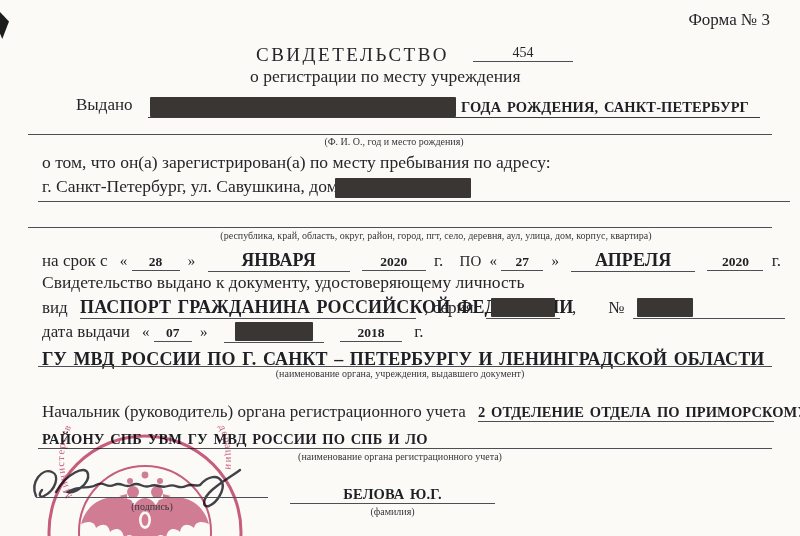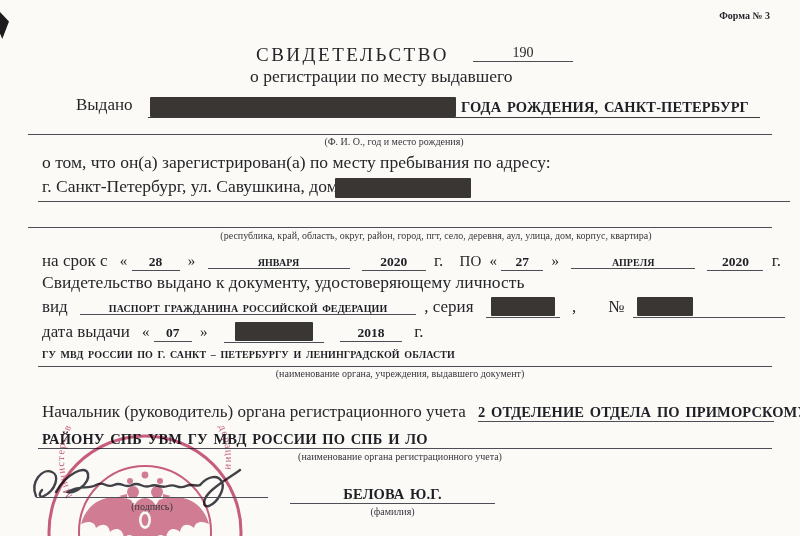--- a/index.html
+++ b/index.html
@@ -4,46 +4,46 @@
 <style>
   html,body{margin:0;padding:0;}
   body{
     width:800px;height:536px;position:relative;overflow:hidden;
     background:#fbfaf7;
     font-family:"Liberation Serif","DejaVu Serif",serif;
     color:#26262a;
   }
   .abs{position:absolute;white-space:nowrap;}
   .t{font-size:17px;}
-  .fill{font-weight:bold;font-size:10px;letter-spacing:.1px;word-spacing:2px;color:#1f2026;}
+  .fill{font-weight:bold;font-size:18px;letter-spacing:.1px;word-spacing:2px;color:#1f2026;}
   .fill-sm{font-weight:bold;font-size:13.5px;color:#1f2026;}
   .cap{font-size:10px;color:#36363c;text-align:center;white-space:nowrap;}
   .rule{position:absolute;height:0;border-top:1.3px solid #4e4e56;}
   .rule-dark{position:absolute;height:0;border-top:1.7px solid #3a3a40;}
   .ucell{display:inline-block;border-bottom:1.3px solid #4e4e56;text-align:center;vertical-align:baseline;}
   .bar{display:inline-block;background:#3a3633;height:19px;vertical-align:-4px;border-radius:1px;}
   .quote{font-size:15px;}
   .upper{text-transform:uppercase;}
   .gap4{margin-left:4px;} .gap8{margin-left:8px;} .gap12{margin-left:12px;} .gap16{margin-left:16px;}
   .title-main{font-size:19px;letter-spacing:2.5px;}
   .stamp-wrap{position:absolute;left:33px;top:426px;z-index:3;mix-blend-mode:multiply;opacity:.88;}
   .sign-wrap{position:absolute;left:28px;top:458px;z-index:4;mix-blend-mode:multiply;}
   .artifact{position:absolute;left:0;top:12px;width:9px;height:27px;background:#1d1d1d;
     clip-path:polygon(0 0,100% 35%,25% 100%,0 80%);}
 </style>
 </head>
 <body>
 
 <div class="artifact"></div>
 
-<div class="abs t" style="top:10px;right:30px;font-size:10px;font-weight:bold;">Форма № 3</div>
+<div class="abs t" style="top:10px;right:30px;font-size:17px;">Форма № 3</div>
 
 <div class="abs title-main" style="top:44px;left:256px;">СВИДЕТЕЛЬСТВО</div>
-<div class="abs" style="top:45px;left:473px;width:100px;text-align:center;border-bottom:1.3px solid #4e4e56;font-size:14px;">190</div>
-<div class="abs t" style="top:66px;left:250px;font-size:17.5px;">о регистрации по месту выдавшего</div>
+<div class="abs" style="top:45px;left:473px;width:100px;text-align:center;border-bottom:1.3px solid #4e4e56;font-size:14px;">454</div>
+<div class="abs t" style="top:66px;left:250px;font-size:17.5px;">о регистрации по месту учреждения</div>
 
 <div class="abs t" style="top:95px;left:76px;">Выдано</div>
 <div class="abs" style="top:97px;left:150px;width:306px;height:20px;background:#3a3633;border-radius:1px;"></div>
 <div class="abs fill" style="top:99px;left:461px;font-size:14.5px;">ГОДА РОЖДЕНИЯ, САНКТ-ПЕТЕРБУРГ</div>
 <div class="rule-dark" style="top:117px;left:148px;width:612px;"></div>
 <div class="rule" style="top:134px;left:28px;width:744px;"></div>
 <div class="abs cap" style="top:136px;left:0;width:788px;">(Ф. И. О., год и место рождения)</div>
 
 <div class="abs t" style="top:152px;left:42px;font-size:17.5px;">о том, что он(а) зарегистрирован(а) по месту пребывания по адресу:</div>
 

